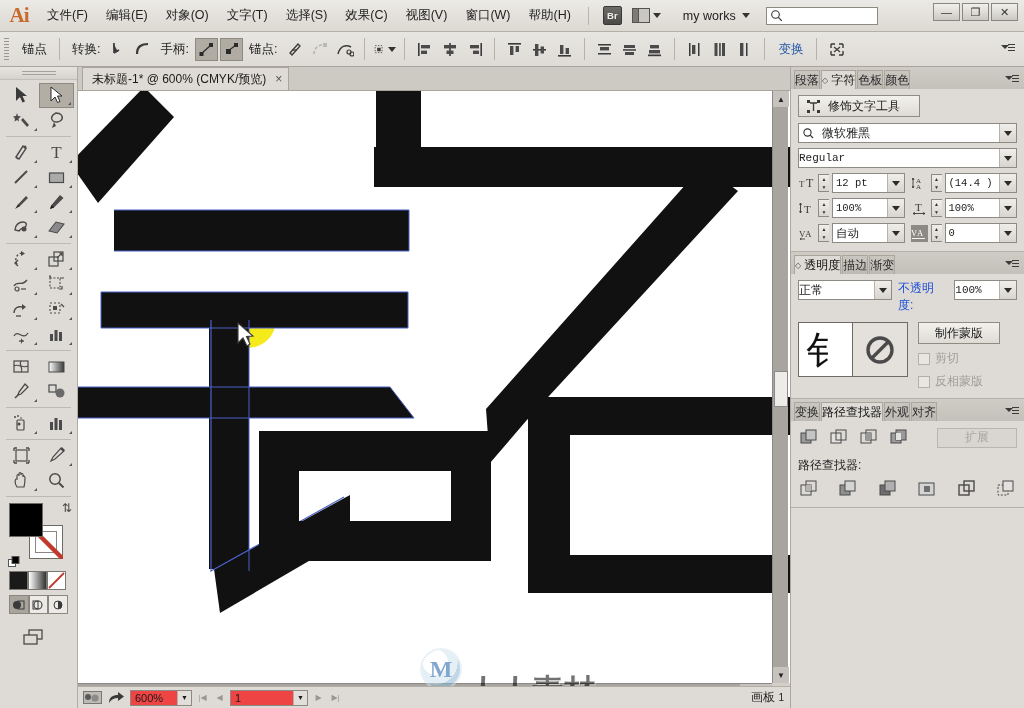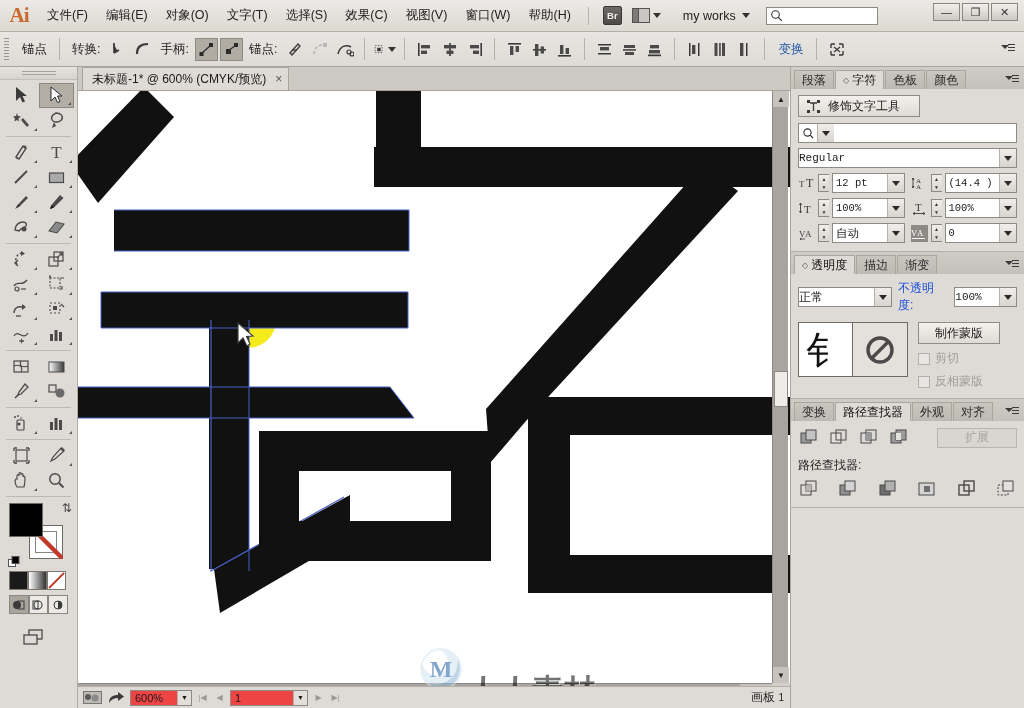--- a/index.html
+++ b/index.html
@@ -180,21 +180,21 @@
     font-size:8px;color:#9b9893;}
   .sb-art{ margin-left:auto;margin-right:6px;font-size:12px;color:#222; }
 
   
   .panels { position:absolute; left:790px;top:67px;width:234px;height:641px;
     background:#dedbd6; border-left:1px solid #aba79f; }
   .pgroup { border-bottom:1px solid #b4b0a8; }
   .ptabs { display:flex; align-items:flex-end; height:22px;
     background:linear-gradient(to bottom,#cfccc6,#c4c1bb); padding-left:3px;}
   .ptab {
-    height:19px; padding:0 7px; display:flex;align-items:center;
+    height:19px; padding:0 0; display:flex;align-items:center;
     font-size:12px;color:#2b2b2b; border:1px solid #aaa69e; border-bottom:none;
     background:linear-gradient(to bottom,#c9c6c0,#bdbab4); margin-right:1px;
   }
   .ptab.active { background:#dedbd6; color:#111; }
   .ptab .dot{ font-size:8px;margin-right:3px;color:#555; }
   .ptabs .pm { margin-left:auto;margin-right:5px;margin-bottom:3px; }
   .pbody { padding:6px 7px 8px 7px; }
 
   .tt-btn{
     width:122px;height:22px;background:linear-gradient(to bottom,#f3f1ed,#dedbd5);
@@ -219,21 +219,21 @@
   .metric { display:flex; align-items:center; gap:3px; width:107px; }
   .m-ico{ width:17px;height:17px;display:flex;align-items:center;justify-content:center;
     font-size:10px;color:#3a3a3a;}
   .spin { width:11px;height:18px;display:flex;flex-direction:column;
     border:1px solid #8d8a84;border-right:none;background:linear-gradient(to bottom,#f0eeea,#d9d6d1);}
   .spin i{flex:1;display:flex;align-items:center;justify-content:center;font-size:5px;color:#333;}
   .mfield{ flex:1; height:20px;background:#fff;border:1px solid #8d8a84;display:flex;align-items:center;}
   .mfield .val{flex:1;padding-left:3px;font-family:"Liberation Mono",monospace;font-size:10.5px;}
   .mfield .val.cjk{font-family:"Liberation Sans",sans-serif;font-size:11.5px;}
 
-  .trow { display:flex;align-items:center;gap:6px; }
+  .trow { display:flex;align-items:flex-start;gap:6px; }
   .blend { width:96px; }
   .opa-lbl{ font-size:12px;color:#1d4ed8; }
   .thumbs { display:flex; margin-top:8px; align-items:flex-start; gap:0; }
   .thumb-box{ width:55px;height:55px;background:#fff;border:1px solid #6e6b66;
     display:flex;align-items:center;justify-content:center;
     font-size:38px;font-family:"DejaVu Sans",sans-serif;color:#111;line-height:1;}
   .thumb-box.mask{ background:#e4e1dc; border-left:none; color:#4a4a4a;font-size:30px;}
   .mask-col{ margin-left:10px; }
   .mask-btn{ width:82px;height:22px;background:linear-gradient(to bottom,#f3f1ed,#dedbd5);
     border:1px solid #8f8c86;display:flex;align-items:center;justify-content:center;font-size:12px;}
@@ -872,20 +872,21 @@
             <path d="M4 4 L11 4 M7.5 4 L7.5 12" stroke="#3a3a3a" stroke-width="1.3"></path>
           </svg>
           <span>修饰文字工具</span>
         </div>
 
         <div class="fld">
           <svg width="15" height="13" viewBox="0 0 15 13" style="margin-left:3px">
             <circle cx="5.5" cy="5.5" r="3.6" fill="none" stroke="#333" stroke-width="1.1"></circle>
             <line x1="8.2" y1="8.2" x2="11" y2="11" stroke="#333" stroke-width="1.2"></line>
           </svg>
+          <span class="val cjk" style="padding-left:5px">微软雅黑</span>
           <div class="dropbtn"></div>
         </div>
 
         <div class="fld" style="margin-top:5px">
           <span class="val">Regular</span>
           <div class="dropbtn"></div>
         </div>
 
         <div class="row2">
           <div class="metric">

